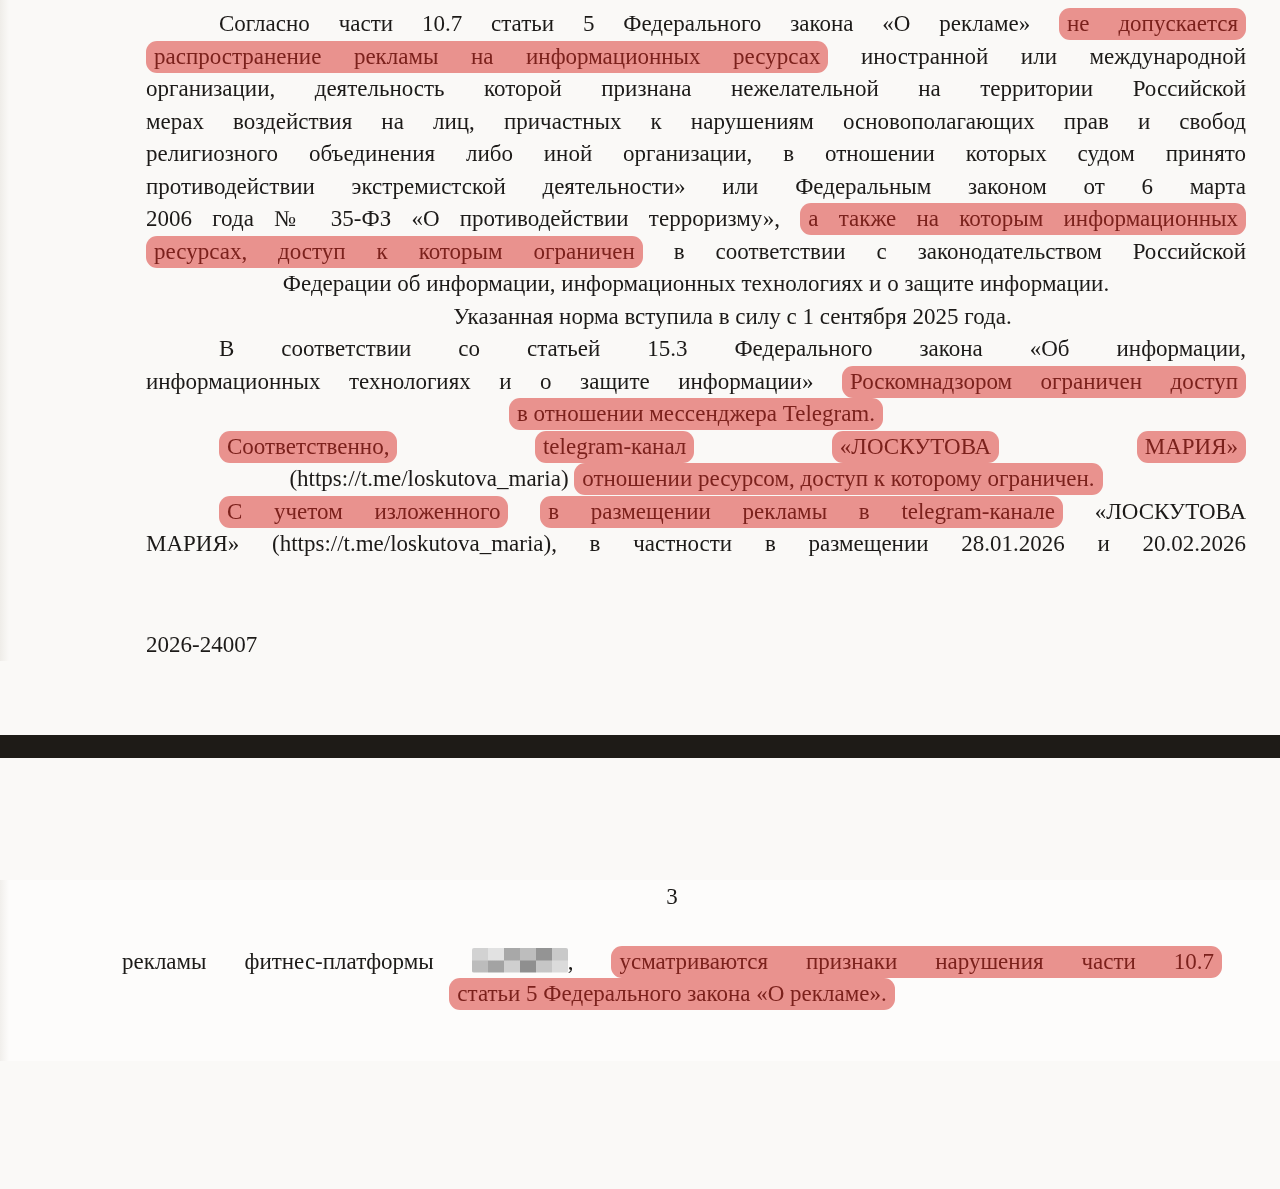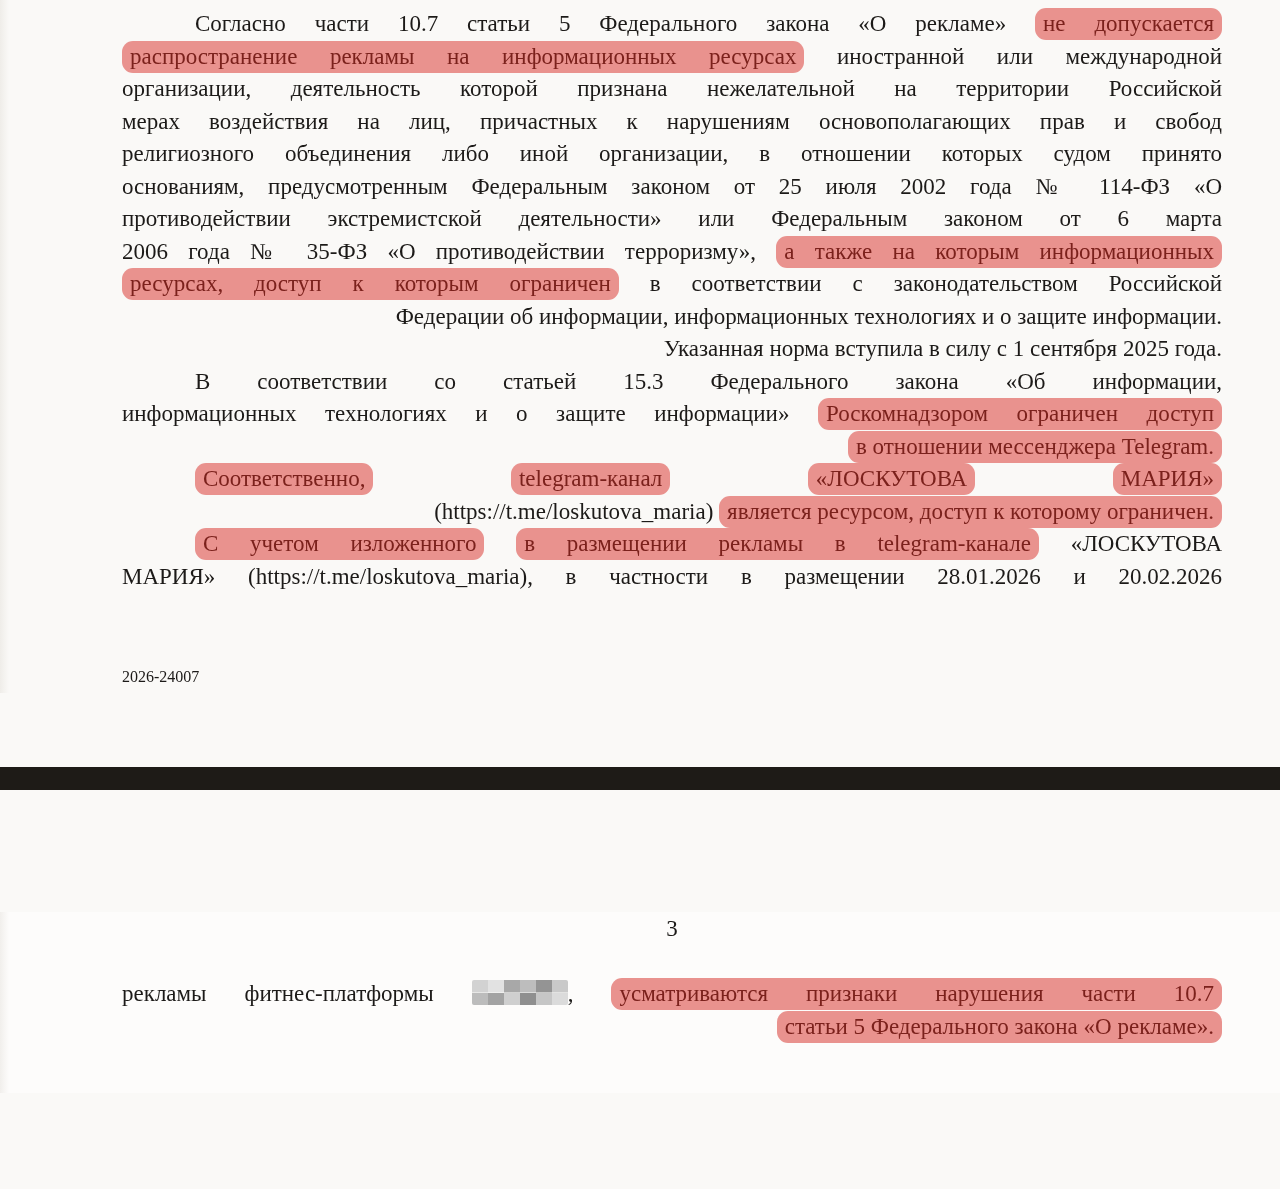--- a/index.html
+++ b/index.html
@@ -13,34 +13,35 @@
   *{box-sizing:border-box;}
   html,body{margin:0;padding:0;}
   body{
     width:1280px;height:1189px;overflow:hidden;
     font-family:"Liberation Serif","DejaVu Serif",serif;
     color:var(--text);
     background:var(--bg-top);
   }
   .sheet-top{
     background:linear-gradient(90deg,#efede9 0px,var(--bg-top) 9px);
+    padding-left:24px;
   }
   .sheet-bottom{
     background:linear-gradient(90deg,#f1efec 0px,var(--bg-bottom) 9px);
   }
   .text-block{
     margin:0 58px 0 122px;
     width:1100px;
   }
   .page2-block{padding-top:8px;}
   .line{
     font-size:23px;
     line-height:32.5px;
     height:32.5px;
-    text-align:right;
+    text-align:center;
     text-justify:inter-word;
   }
   .line.just{
     text-align:justify;
     text-align-last:justify;
   }
   .line.indent{text-indent:73px;}
   .hl{
     background:var(--hl);
     color:var(--hl-text);
@@ -51,21 +52,21 @@
     display:inline-block;
     width:96px;height:25px;
     vertical-align:-4px;
     border-radius:2px;
     background:
       linear-gradient(90deg,#d2d2d2 0%,#d2d2d2 16.7%,#e2e2e2 16.7%,#e2e2e2 33.3%,#a8a8a8 33.3%,#a8a8a8 50%,#bdbdbd 50%,#bdbdbd 66.7%,#949494 66.7%,#949494 83.3%,#c9c9c9 83.3%,#c9c9c9 100%) top left/100% 50% no-repeat,
       linear-gradient(90deg,#bcbcbc 0%,#bcbcbc 16.7%,#a3a3a3 16.7%,#a3a3a3 33.3%,#cfcfcf 33.3%,#cfcfcf 50%,#8f8f8f 50%,#8f8f8f 66.7%,#c6c6c6 66.7%,#c6c6c6 83.3%,#dbdbdb 83.3%,#dbdbdb 100%) bottom left/100% 50% no-repeat;
   }
   .doc-ref{
     margin:67px 58px 0 122px;
-    font-size:16px;
+    font-size:23px;
     line-height:33px;
   }
   .separator-bar{
     margin-top:74px;
     width:1280px;
     height:23px;
     background:var(--bar);
   }
   .page-number{
     margin:122px 58px 0 122px;
@@ -82,31 +83,30 @@
 
 <div>
 
   <div class="sheet-top">
     <div class="text-block page2-block">
         <div class="line indent just"><span class="plain">Согласно части 10.7 статьи 5 Федерального закона «О рекламе»</span> <span class="hl">не допускается</span></div>
         <div class="line just"><span class="hl">распространение рекламы на информационных ресурсах</span> <span class="plain">иностранной или международной</span></div>
         <div class="line just"><span class="plain">организации, деятельность которой признана нежелательной на территории Российской</span></div>
         <div class="line just"><span class="plain">мерах воздействия на лиц, причастных к нарушениям основополагающих прав и свобод</span></div>
         <div class="line just"><span class="plain">религиозного объединения либо иной организации, в отношении которых судом принято</span></div>
-        <div class="line just"><span class="plain">основаниям, предусмотренным Федеральным законом от 25 июля 2002 года № 114-ФЗ «О</span></div>
         <div class="line just"><span class="plain">противодействии экстремистской деятельности» или Федеральным законом от 6 марта</span></div>
         <div class="line just"><span class="plain">2006 года № 35-ФЗ «О противодействии терроризму»,</span> <span class="hl">а также на которым информационных</span></div>
         <div class="line just"><span class="hl">ресурсах, доступ к которым ограничен</span> <span class="plain">в соответствии с законодательством Российской</span></div>
         <div class="line"><span class="plain">Федерации об информации, информационных технологиях и о защите информации.</span></div>
         <div class="line indent"><span class="plain">Указанная норма вступила в силу с 1 сентября 2025 года.</span></div>
         <div class="line indent just"><span class="plain">В соответствии со статьей 15.3 Федерального закона «Об информации,</span></div>
         <div class="line just"><span class="plain">информационных технологиях и о защите информации»</span> <span class="hl">Роскомнадзором ограничен доступ</span></div>
         <div class="line"><span class="hl">в отношении мессенджера Telegram.</span></div>
         <div class="line indent just"><span class="hl">Соответственно,</span> <span class="hl">telegram-канал</span> <span class="hl">«ЛОСКУТОВА</span> <span class="hl">МАРИЯ»</span></div>
-        <div class="line"><span class="plain">(https://t.me/loskutova_maria)</span> <span class="hl">является ресурсом, доступ к которому ограничен.</span></div>
+        <div class="line"><span class="plain">(https://t.me/loskutova_maria)</span> <span class="hl">отношении ресурсом, доступ к которому ограничен.</span></div>
         <div class="line indent just"><span class="hl">С учетом изложенного</span> <span class="hl">в размещении рекламы в telegram-канале</span> <span class="plain">«ЛОСКУТОВА</span></div>
         <div class="line just"><span class="plain">МАРИЯ» (https://t.me/loskutova_maria), в частности в размещении 28.01.2026 и 20.02.2026</span></div>
       </div>
     <div class="doc-ref">2026-24007</div>
   </div>
 
   <div class="separator-bar"></div>
 
   <div class="sheet-bottom">
     <div class="page-number">3</div>

